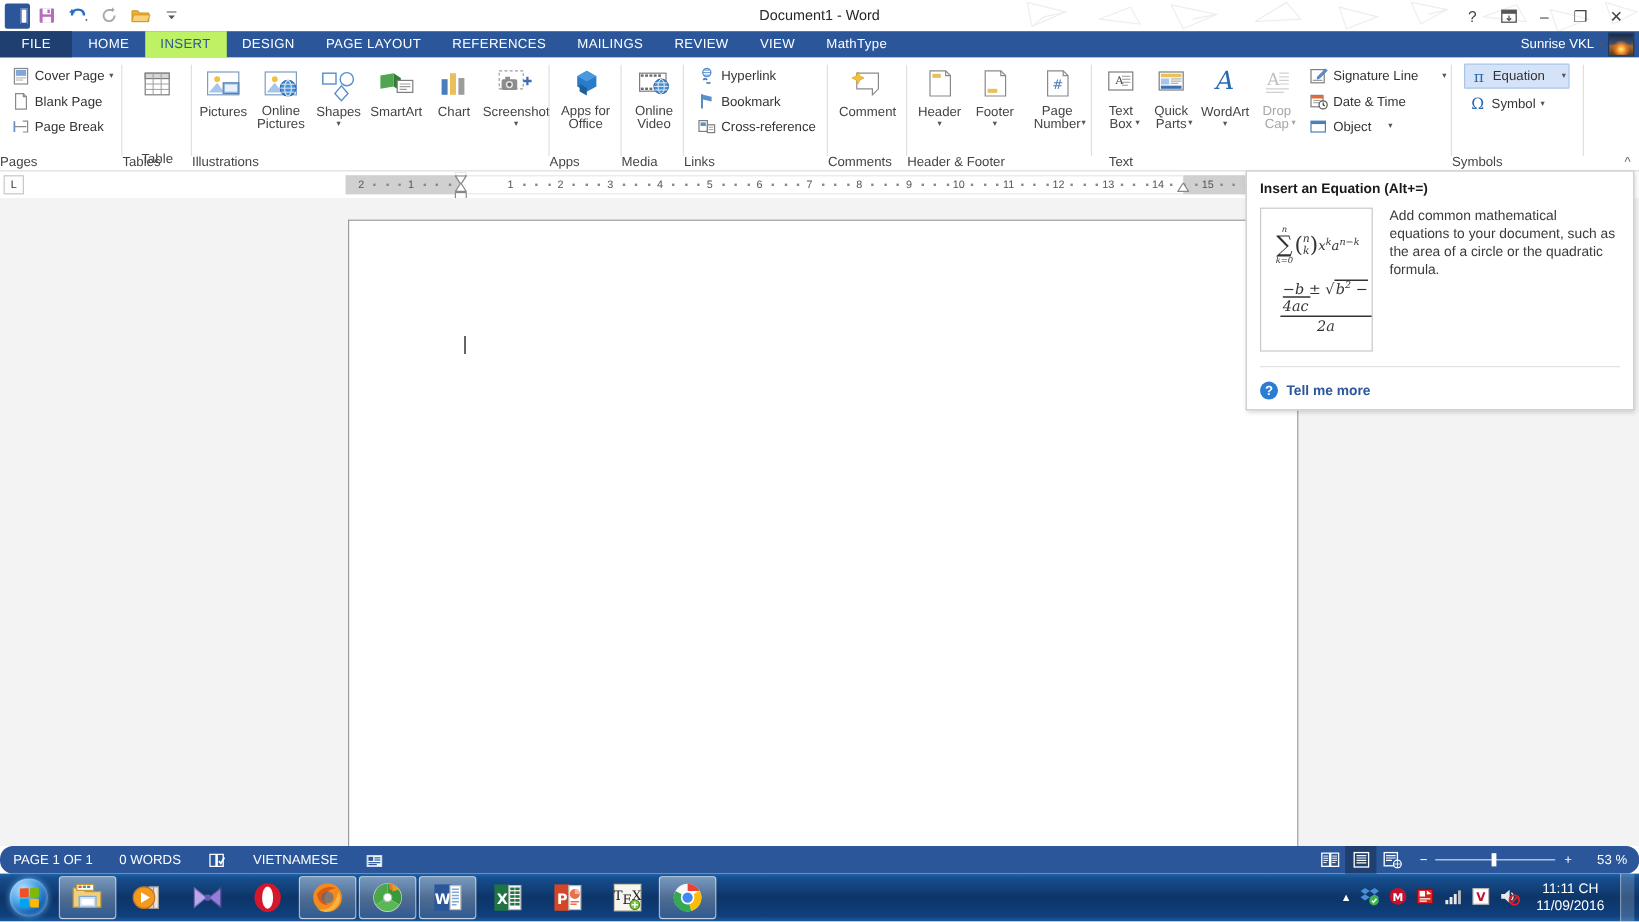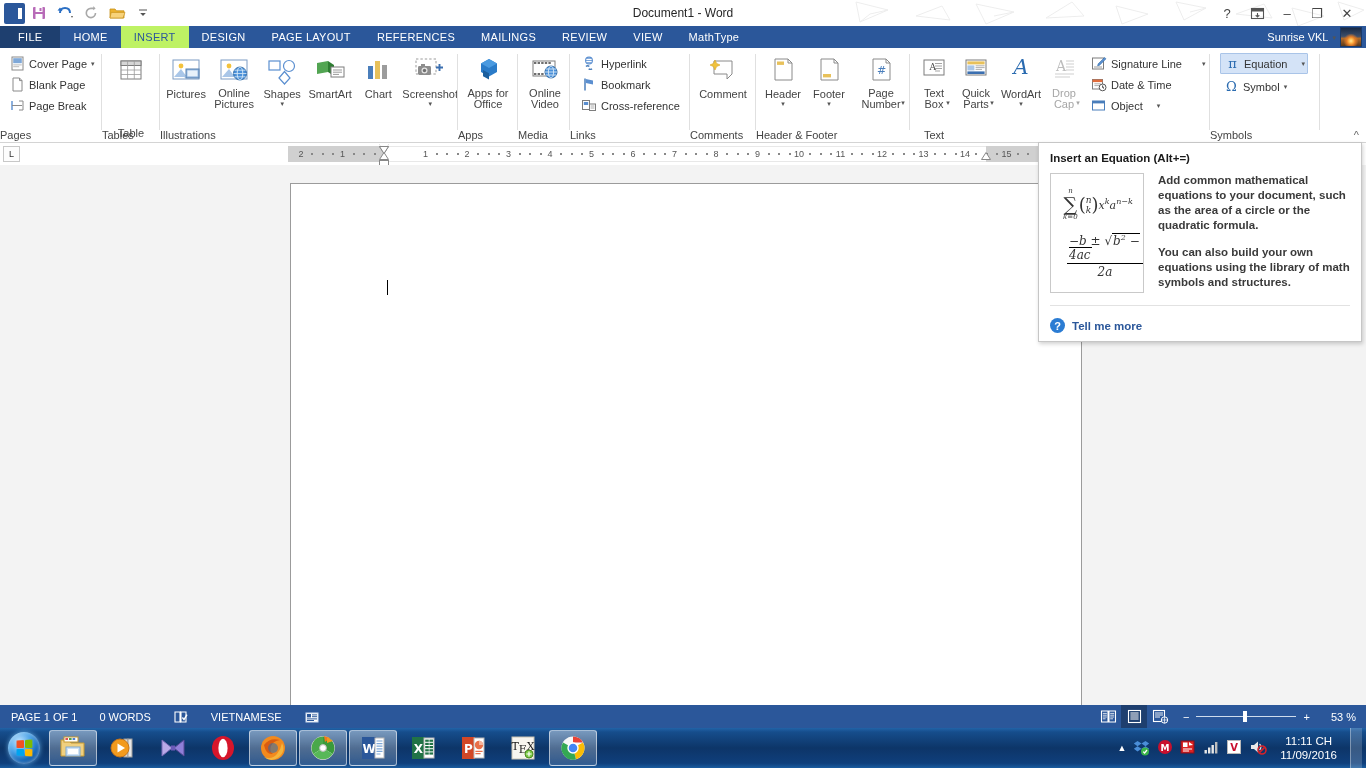--- a/index.html
+++ b/index.html
@@ -158,21 +158,21 @@
     padding: 9px 11px 0 11px;
     font-size: 11.5px; color: #333;
   }
   .tt-title { font-weight: bold; font-size: 11.5px; color: #1a1a1a; margin-bottom: 9px; }
   .tt-body { display: flex; gap: 14px; }
   .tt-preview {
     width: 94px; height: 120px; border: 1px solid #c9c9c9; background: #fff;
     display: flex; flex-direction: column; align-items: center; justify-content: flex-start;
     padding-top: 8px; font-family: "DejaVu Serif", serif;
   }
-  .tt-desc { flex: 1; line-height: 15px; color: #3a3a3a; font-size: 11.5px; font-weight: bold; }
+  .tt-desc { flex: 1; line-height: 15px; color: #3a3a3a; font-size: 11.5px; }
   .tt-desc p + p { margin-top: 12px; }
   .tt-sep { position: absolute; left: 11px; right: 11px; bottom: 35px; height: 1px; background: #e2e2e2; }
   .tt-foot {
     position: absolute; left: 11px; bottom: 8px; display: flex; align-items: center; gap: 7px;
   }
   .tt-foot .lnk { color: #2b579a; font-weight: bold; font-size: 11.5px; }
   .qmark {
     width: 15px; height: 15px; border-radius: 50%; background: #2b7cd3; color: #fff;
     font-size: 11px; font-weight: bold; display: flex; align-items: center; justify-content: center;
   }
@@ -180,21 +180,21 @@
   .eq1 { font-size: 13px; font-style: italic; display: flex; align-items: center; }
   .frac { display: inline-flex; flex-direction: column; align-items: center; font-style: italic; font-size: 12px; }
   .frac .num { border-bottom: 1px solid #000; padding: 0 2px 1px 2px; }
   .frac .den { padding-top: 1px; }
   sup, sub { font-size: 8px; }
 
   
   .statusbar {
     position: absolute; left: 0; top: 705px; width: 1366px; height: 23px;
     background: #2b579a; color: #fff; font-size: 11px;
-    display: flex; align-items: center;
+    display: flex; align-items: center; border-radius: 11px;
   }
   .sb-item { padding: 0 11px; height: 23px; display: flex; align-items: center; gap: 5px; white-space: nowrap; }
   .sb-right { position: absolute; right: 6px; top: 0; height: 23px; display: flex; align-items: center; gap: 0; }
   .viewbtn { width: 26px; height: 23px; display: flex; align-items: center; justify-content: center; }
   .viewbtn.active { background: #1e3f6f; }
   .zoomslider { display: flex; align-items: center; gap: 7px; padding: 0 10px; }
   .ztrack { width: 100px; height: 1px; background: #cfdced; position: relative; }
   .zthumb { position: absolute; left: 47px; top: -5px; width: 4px; height: 11px; background: #fff; }
 
   
@@ -871,21 +871,20 @@
         </div>
         <div style="margin-top:12px; display:flex; justify-content:center;margin-left:16px;">
           <span class="frac">
             <span class="num">−<i>b</i> ± √<span style="border-top:1px solid #000;padding:0 1px;"><i>b</i><sup>2</sup> − 4<i>ac</i></span></span>
             <span class="den">2a</span>
           </span>
         </div>
       </div>
       <div class="tt-desc">
         <p>Add common mathematical equations to your document, such as the area of a circle or the quadratic formula.</p>
-        <p>You can also build your own equations using the library of math symbols and structures.</p>
       </div>
     </div>
     <div class="tt-sep"></div>
     <div class="tt-foot">
       <span class="qmark">?</span>
       <span class="lnk">Tell me more</span>
     </div>
   </div>
 
   <div class="statusbar">

